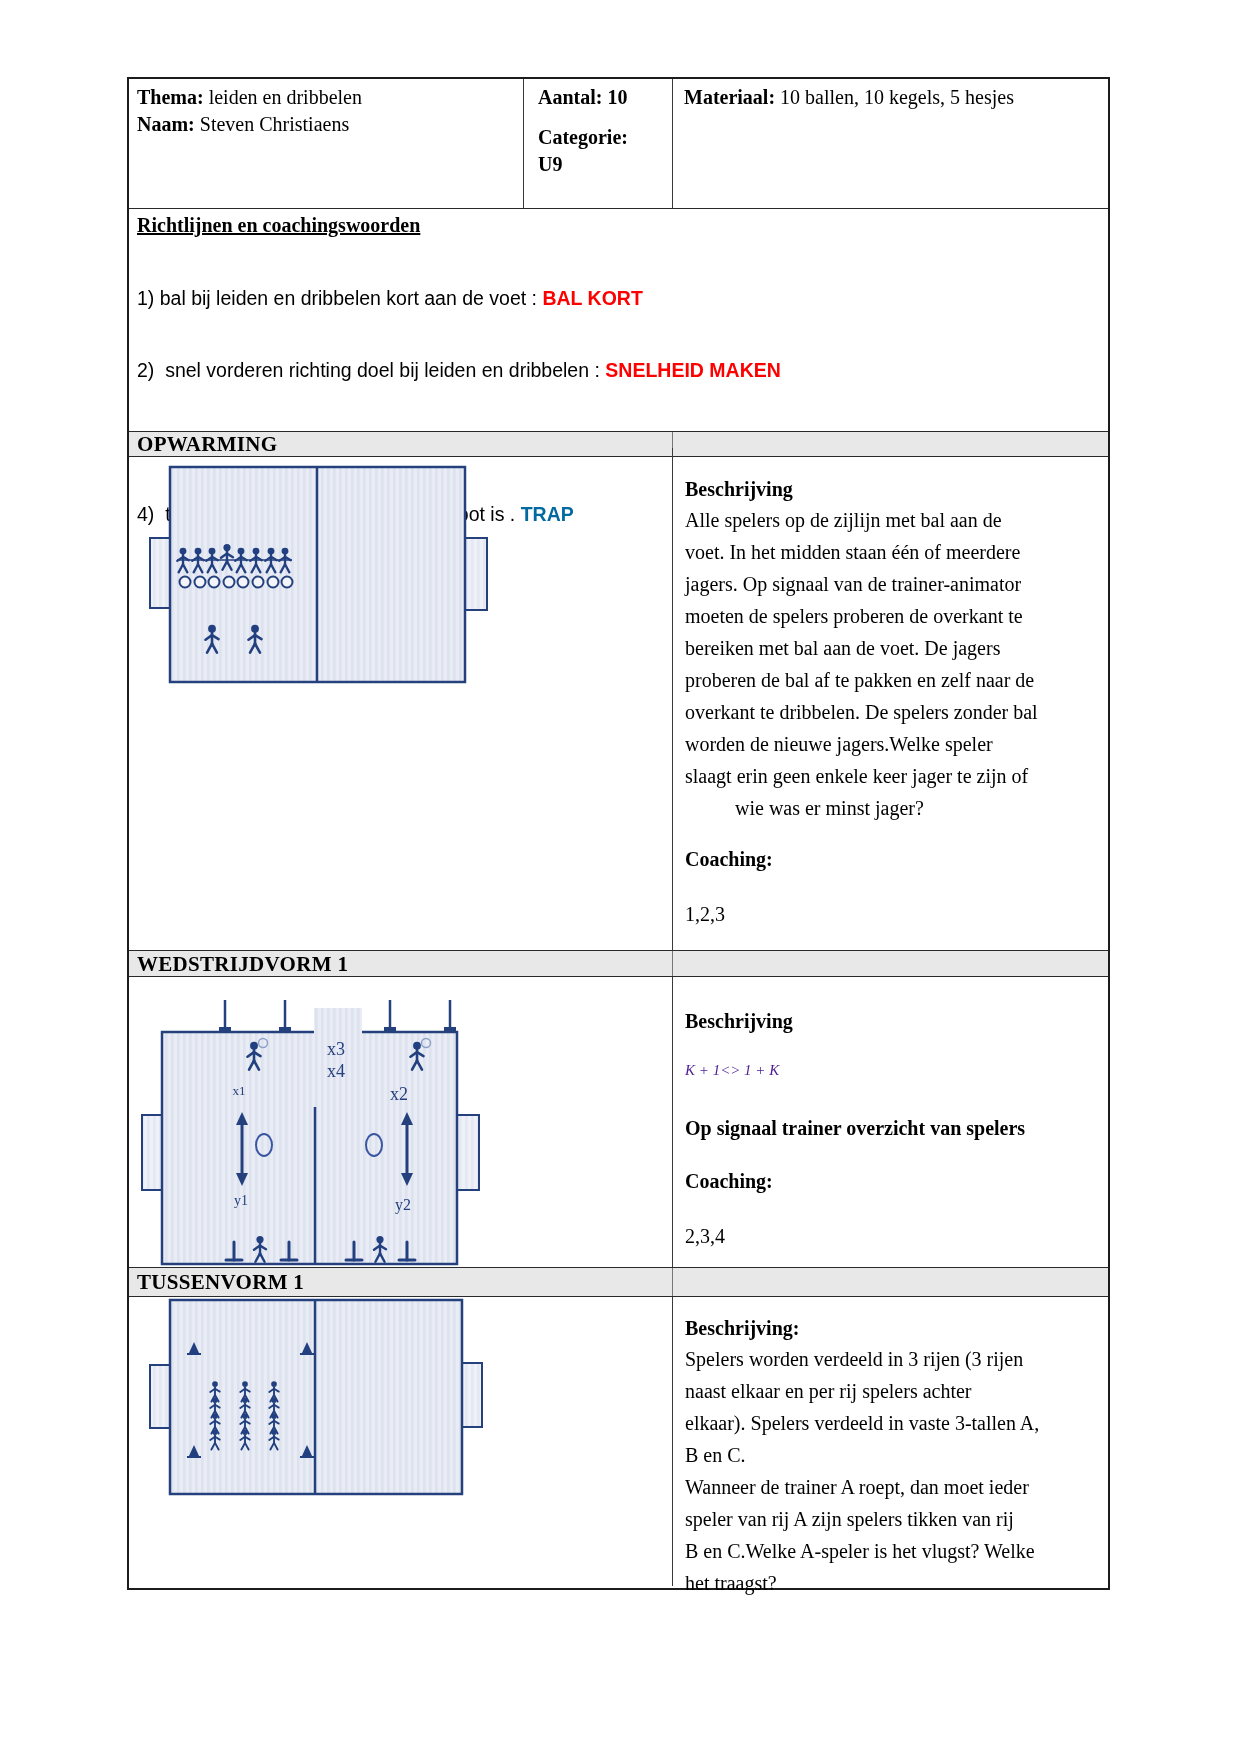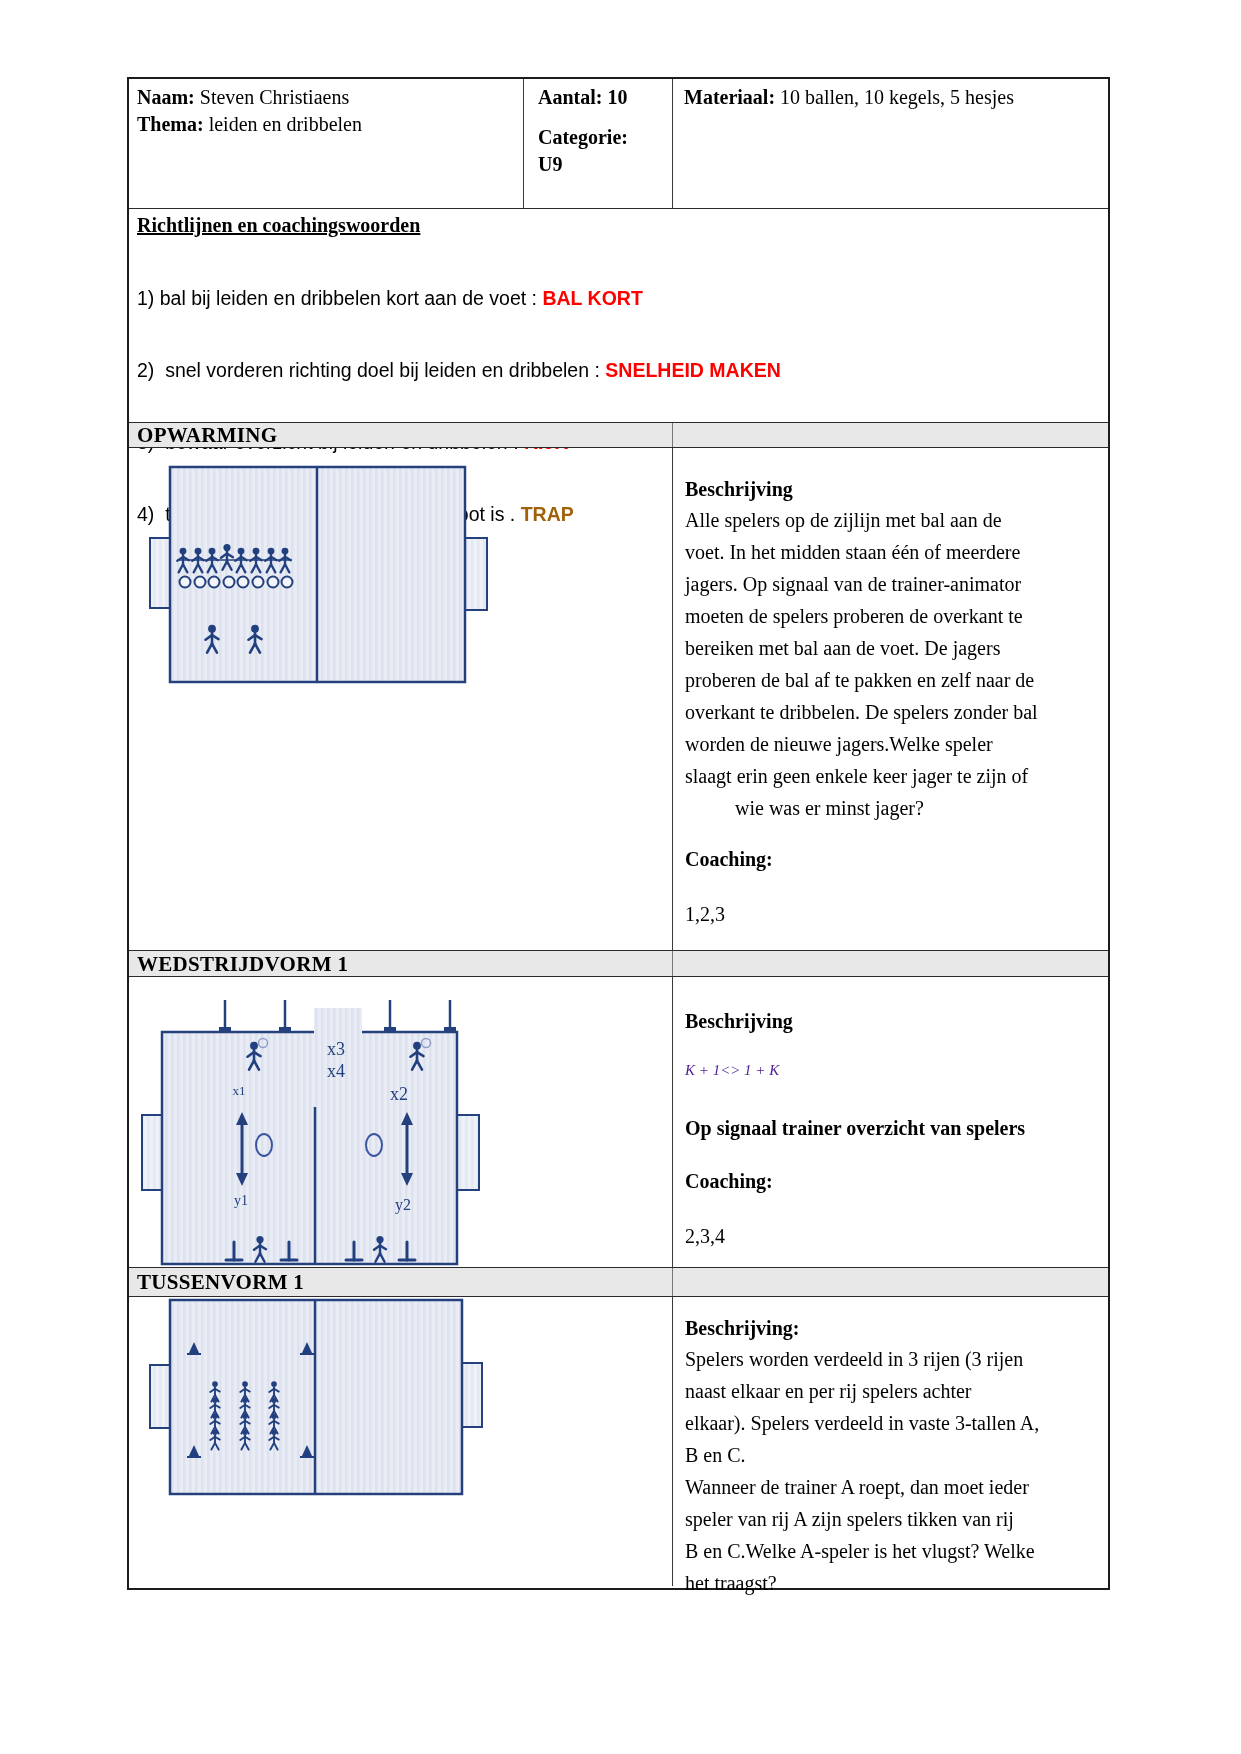--- a/index.html
+++ b/index.html
@@ -53,44 +53,44 @@
   </defs>
 </svg>
 
 <div id="page">
   <div id="doc-table">
 
     <div class="row" style="top:0;height:129px;border-bottom:1.5px solid #2a2a2a;">
       <div class="vline" style="left:394px"></div>
       <div class="vline" style="left:543px"></div>
       <div class="cell-text" style="left:8px;top:5px;width:380px;">
+        <div><b class="lbl">Thema:</b><span> leiden en dribbelen</span></div>
         <div><b class="lbl">Naam:</b><span> Steven Christiaens</span></div>
-        <div><b class="lbl">Thema:</b><span> leiden en dribbelen</span></div>
       </div>
       <div>
         <div class="cell-text" style="left:409px;top:5px;font-weight:bold;">Aantal: 10</div>
         <div class="cell-text" style="left:409px;top:45px;font-weight:bold;">Categorie:</div>
         <div class="cell-text" style="left:409px;top:72px;font-weight:bold;text-align:right;">U9</div>
       </div>
       <div class="cell-text" style="left:555px;top:5px;width:415px;">
         <b class="lbl">Materiaal:</b><span> 10 ballen, 10 kegels, 5 hesjes</span>
       </div>
     </div>
 
     <div class="row" style="top:129px;height:214px;">
       <div class="cell-text underline" style="left:8px;top:4px;font-weight:bold;">Richtlijnen en coachingswoorden</div>
       <div class="sans rl-items" style="position:absolute;left:8px;top:30px;width:940px;">
         <div><span>1) bal bij leiden en dribbelen kort aan de voet : </span><span class="rk" style="color:#ff0000">BAL KORT</span></div>
         <div><span>2)  snel vorderen richting doel bij leiden en dribbelen : </span><span class="rk" style="color:#ff0000">SNELHEID MAKEN</span></div>
         <div><span>3)  bewaar overzicht bij leiden en dribbelen : </span><span class="rk" style="color:#ff0000">KIJK</span></div>
-        <div><span>4)  trap naar doel als scoringskans groot is . </span><span class="rk" style="color:#a16207">TRAP</span></div>
-      </div>
-    </div>
-
-    <div class="row bar" style="top:343px;height:24px;">
+        <div><span>4)  trap naar doel als scoringskans groot is . </span><span class="rk" style="color:#0369a1">TRAP</span></div>
+      </div>
+    </div>
+
+    <div class="row bar" style="top:352px;height:24px;">
       <div class="bar-title">OPWARMING</div>
       <div class="vline" style="left:543px;background:#777;"></div>
     </div>
 
     <div class="row" style="top:369px;height:502px;">
       <div class="vline" style="left:543px"></div>
 
       <svg width="543" height="502" style="position:absolute;left:0;top:0;">
         <rect x="21" y="90" width="22" height="70" fill="url(#fieldstripes-light)" stroke="#24417e" stroke-width="2"></rect>
         <rect x="336" y="90" width="22" height="72" fill="url(#fieldstripes-light)" stroke="#24417e" stroke-width="2"></rect>

